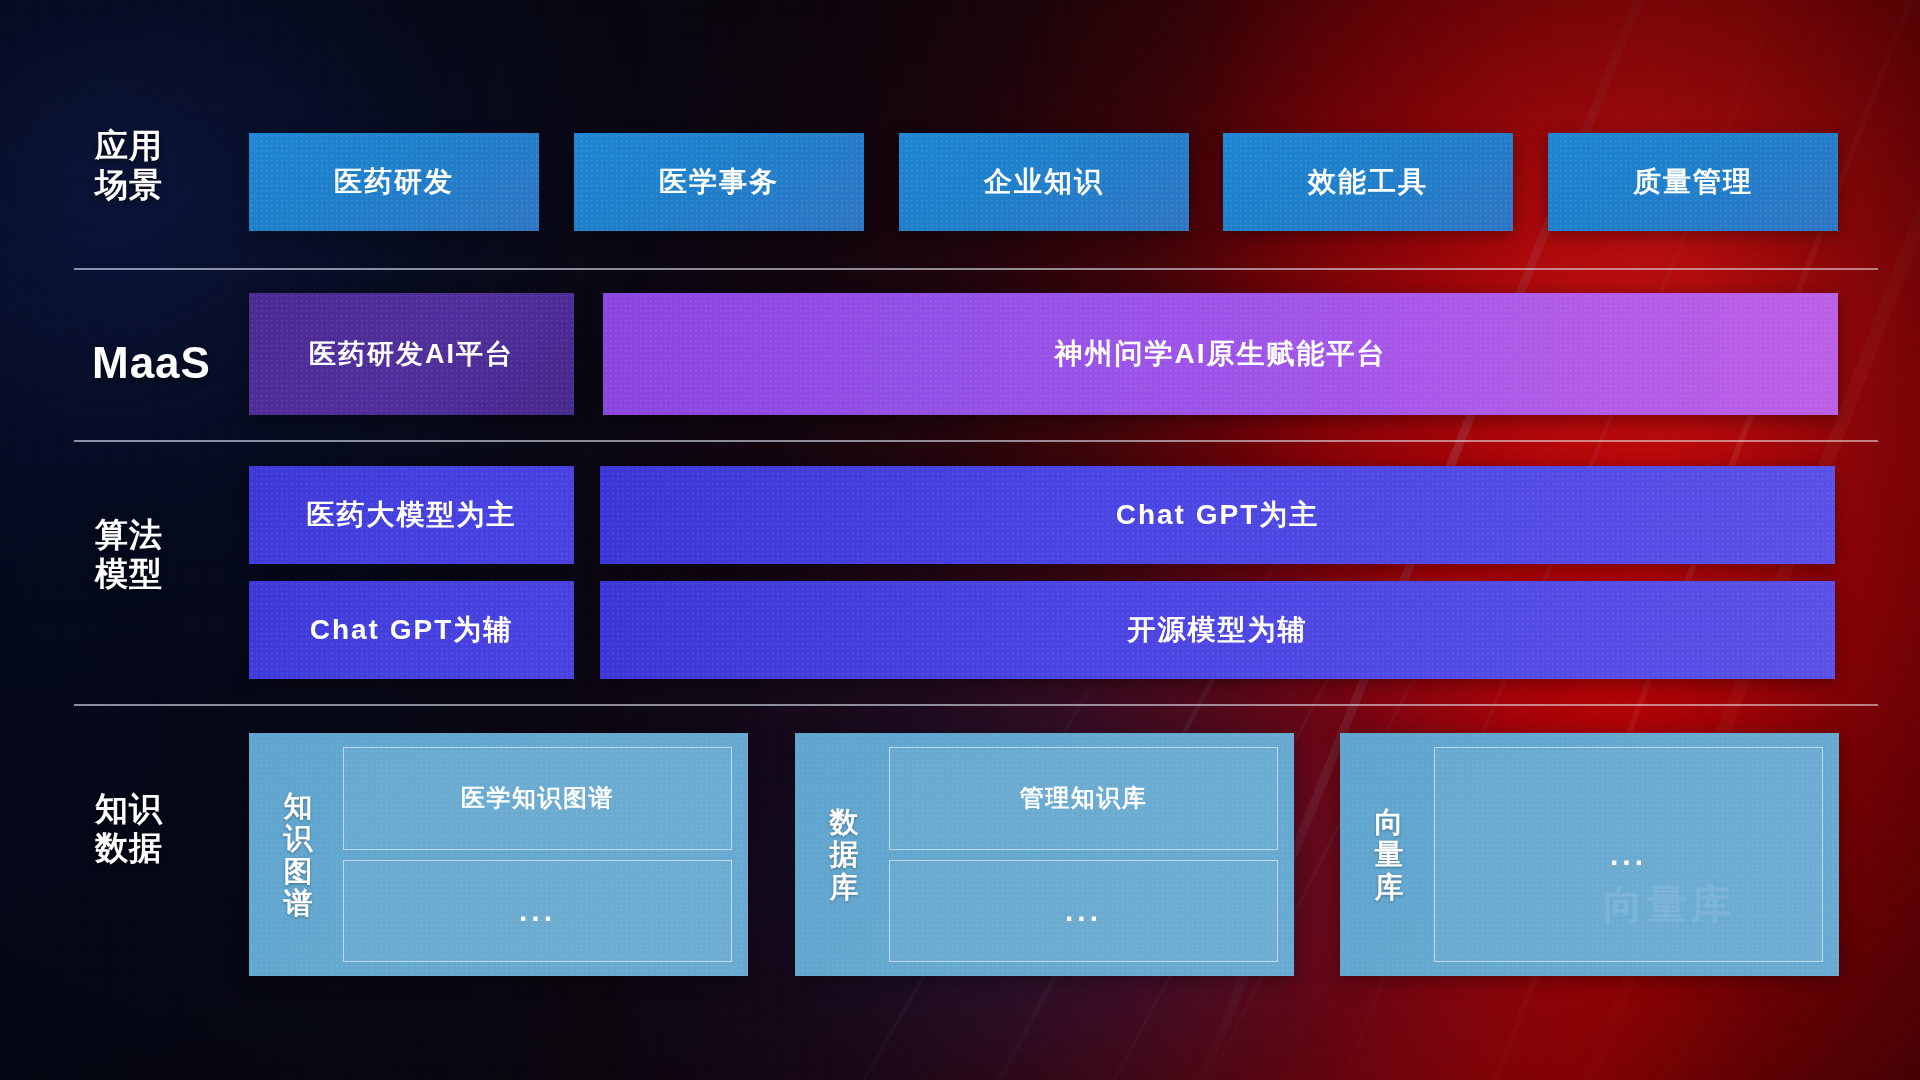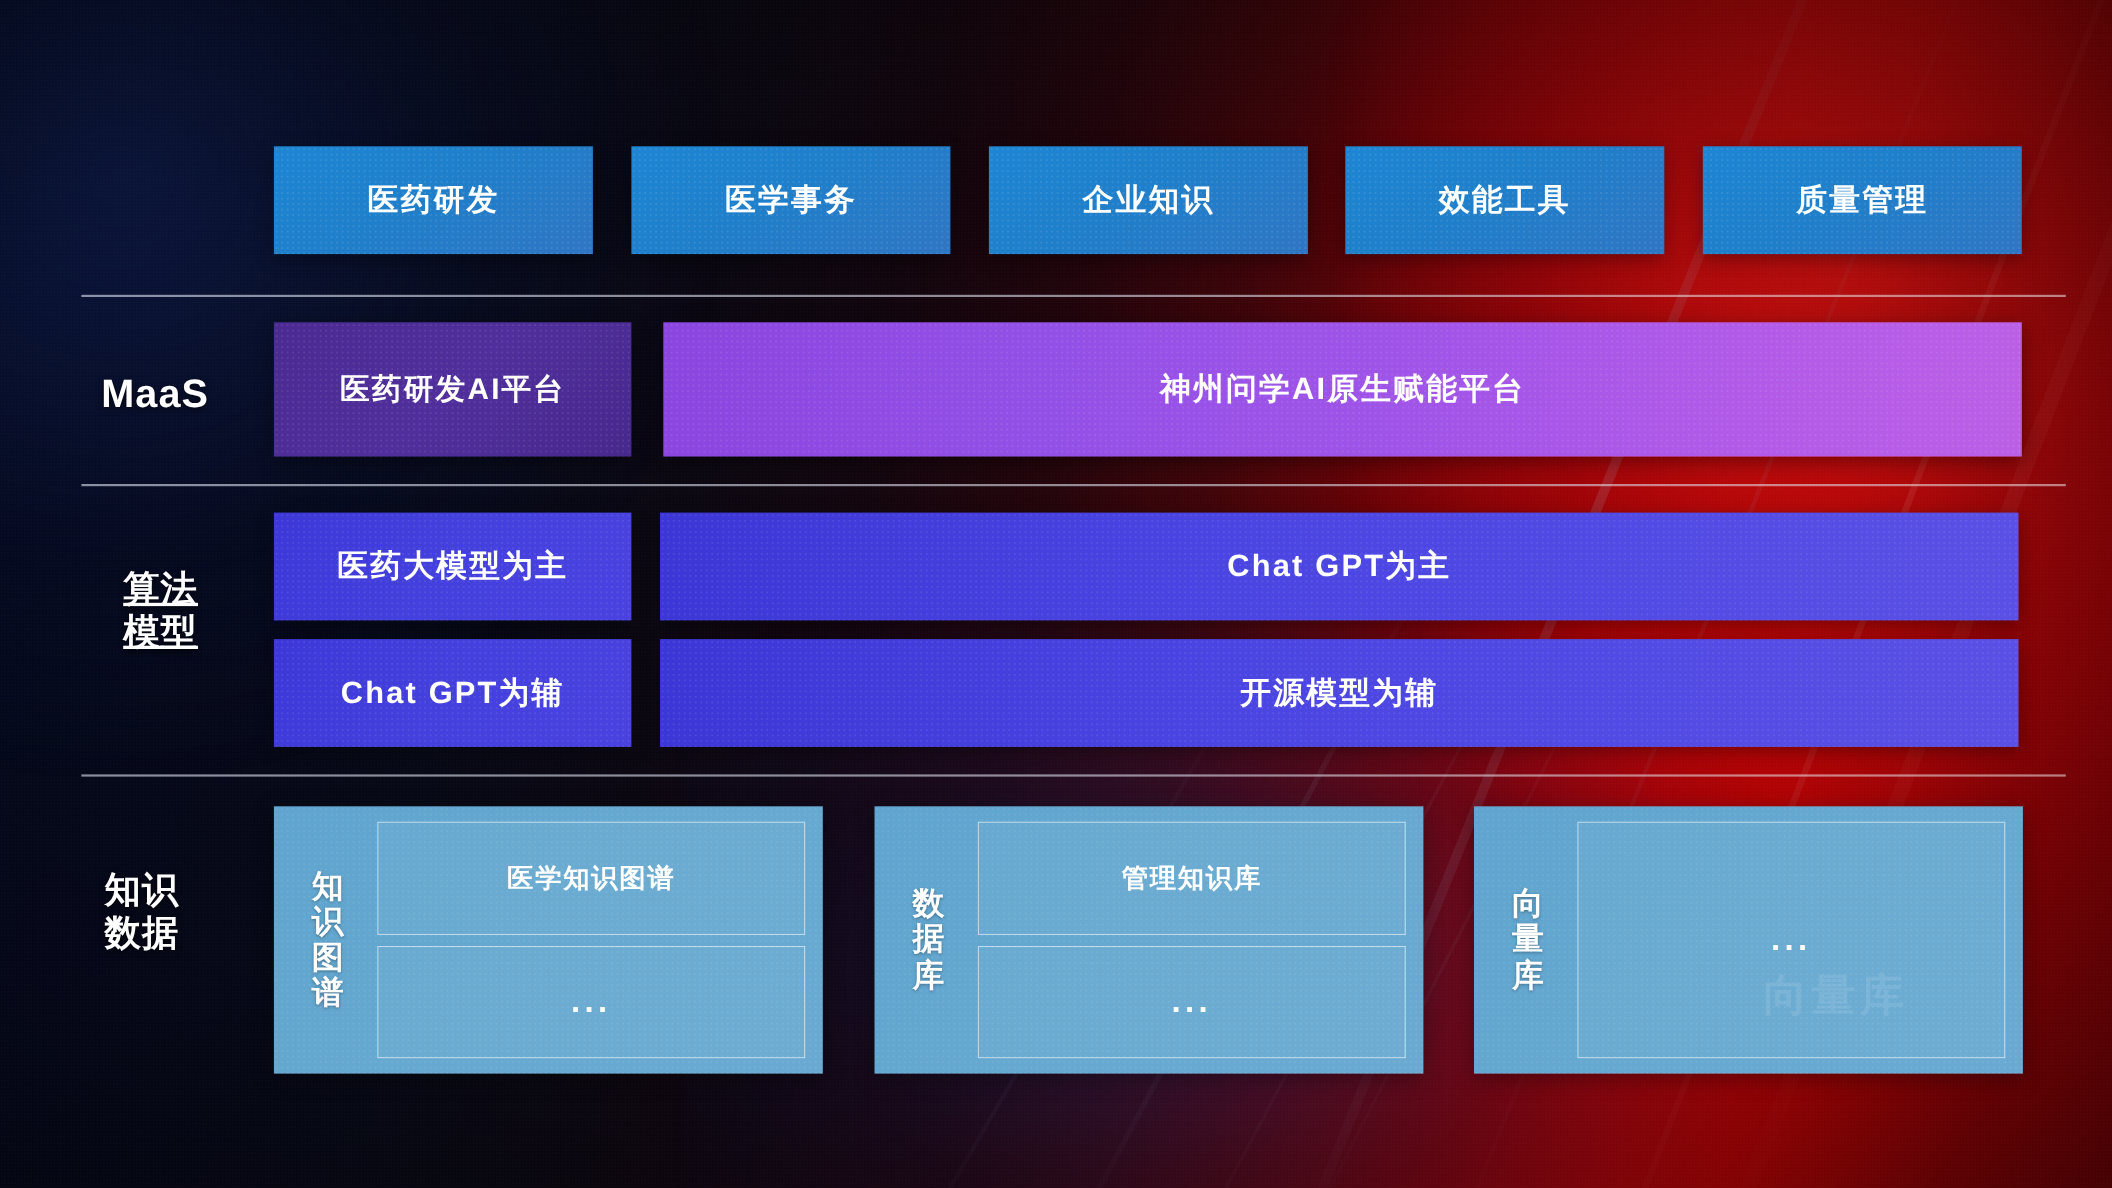--- a/index.html
+++ b/index.html
@@ -205,51 +205,53 @@
     <div class="streak streak-red" style="left:1790px;top:-260px;width:14px;height:1600px;transform:rotate(21deg);opacity:.55;"></div>
     <div class="streak" style="left:1130px;top:420px;width:5px;height:820px;transform:rotate(28deg);opacity:.6;"></div>
     <div class="streak" style="left:1230px;top:470px;width:3px;height:780px;transform:rotate(28deg);opacity:.5;"></div>
     <div class="streak" style="left:960px;top:560px;width:4px;height:700px;transform:rotate(30deg);opacity:.45;"></div>
     <div class="streak" style="left:1330px;top:430px;width:3px;height:820px;transform:rotate(27deg);opacity:.4;"></div>
     <div class="streak" style="left:1555px;top:-200px;width:4px;height:1500px;transform:rotate(22deg);opacity:.5;"></div>
   </div>
   <div class="bg-darkvignette"></div>
   <div class="noise"></div>
 
+  <div class="row-label" style="left:95px;top:127px;width:130px;font-size:33px;">应用
+场景</div>
 
   <div class="app-box" style="left:249px;top:133px;width:290px;height:98px;">
     <span>医药研发</span>
   </div>
   <div class="app-box" style="left:574px;top:133px;width:290px;height:98px;">
     <span>医学事务</span>
   </div>
   <div class="app-box" style="left:899px;top:133px;width:290px;height:98px;">
     <span>企业知识</span>
   </div>
   <div class="app-box" style="left:1223px;top:133px;width:290px;height:98px;">
     <span>效能工具</span>
   </div>
   <div class="app-box" style="left:1548px;top:133px;width:290px;height:98px;">
     <span>质量管理</span>
   </div>
 
   <div class="divider" style="left:74px;top:268px;width:1804px;"></div>
 
-  <div class="row-label" style="left:92px;top:337px;width:180px;font-size:36px;">MaaS</div>
+  <div class="row-label" style="left:92px;top:337px;width:180px;font-size:44px;">MaaS</div>
 
   <div class="maas-small" style="left:249px;top:293px;width:325px;height:122px;">
     <span>医药研发AI平台</span>
   </div>
   <div class="maas-wide" style="left:603px;top:293px;width:1235px;height:122px;">
     <span>神州问学AI原生赋能平台</span>
   </div>
 
   <div class="divider" style="left:74px;top:440px;width:1804px;"></div>
 
-  <div class="row-label" style="left:112px;top:516px;width:130px;font-size:33px;text-decoration:underline;">算法
+  <div class="row-label" style="left:95px;top:516px;width:130px;font-size:33px;">算法
 模型</div>
 
   <div class="algo-box" style="left:249px;top:466px;width:325px;height:98px;">
     <span>医药大模型为主</span>
   </div>
   <div class="algo-box" style="left:249px;top:581px;width:325px;height:98px;">
     <span>Chat GPT为辅</span>
   </div>
 
   <div class="algo-box wide" style="left:600px;top:466px;width:1235px;height:98px;">

